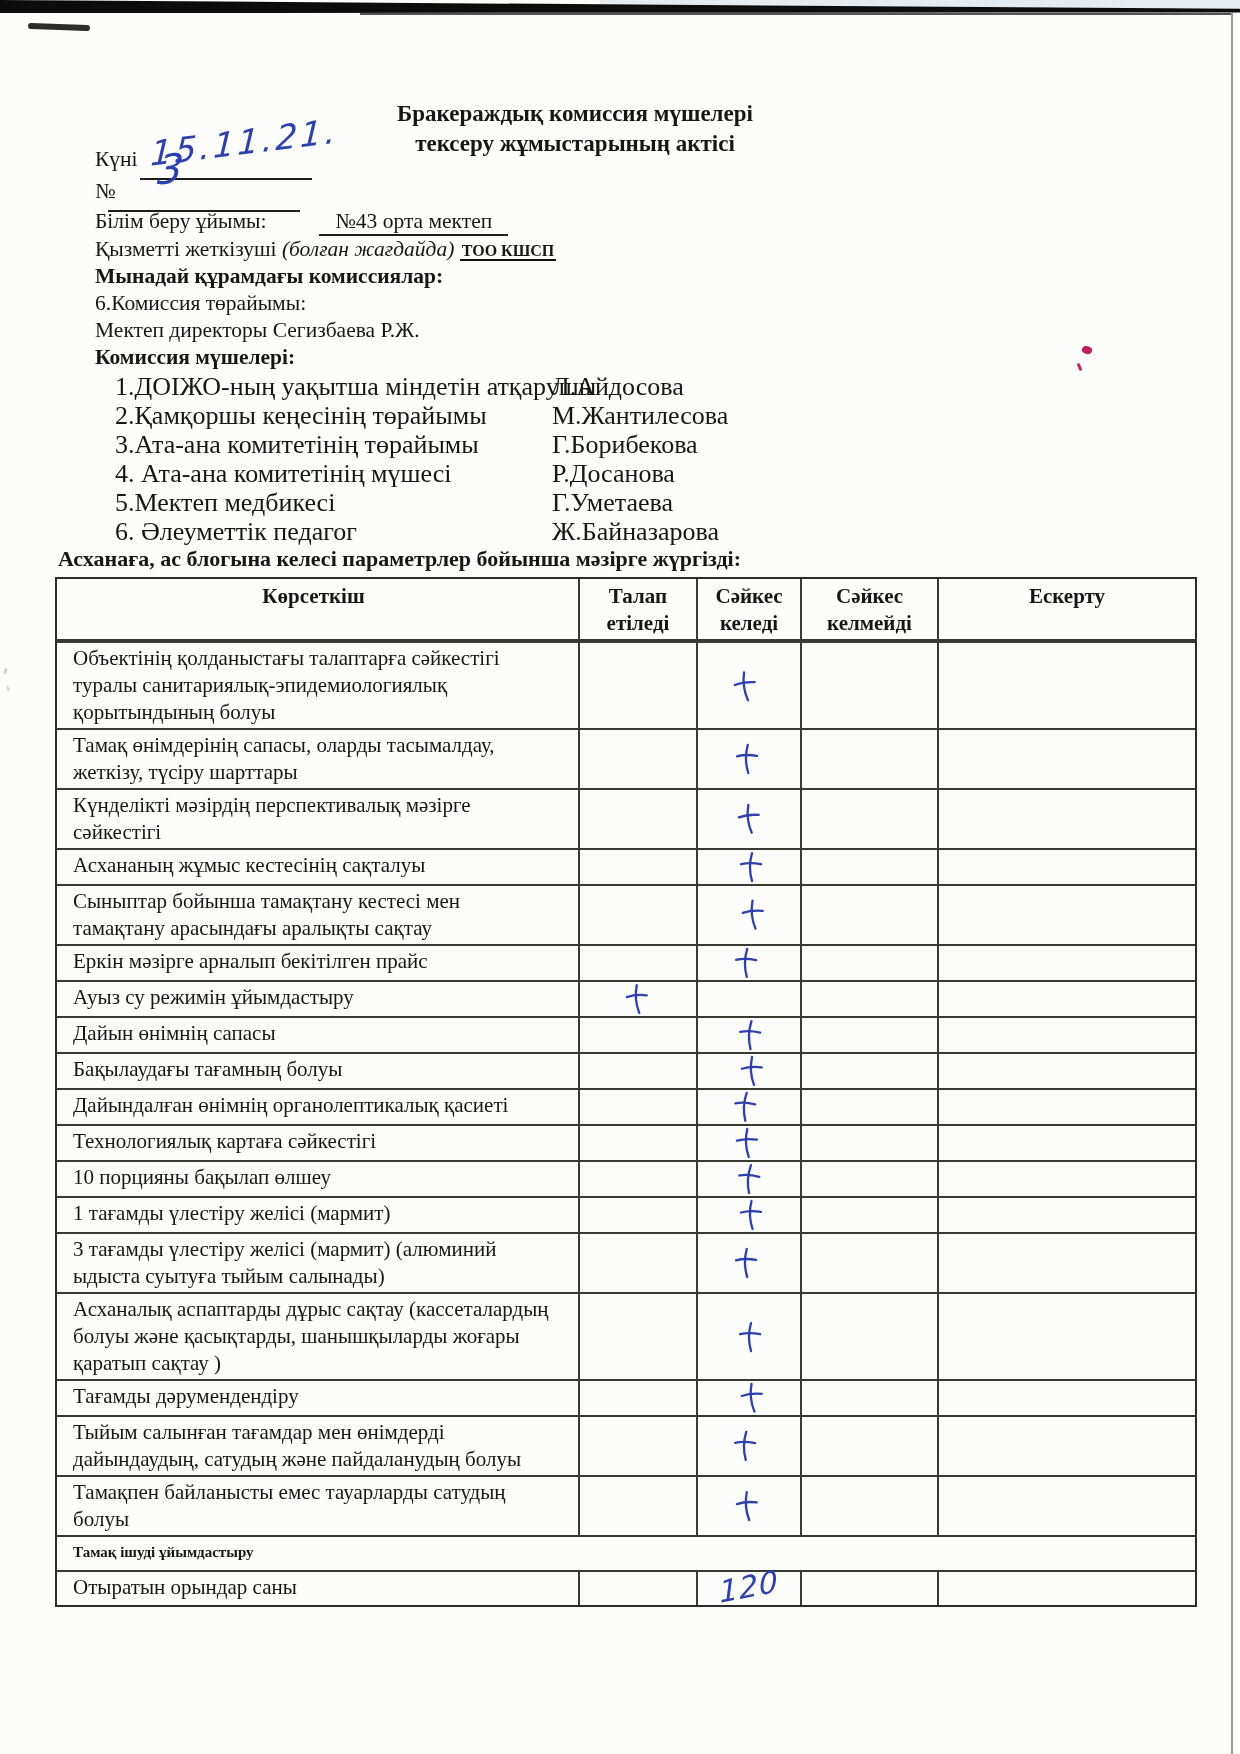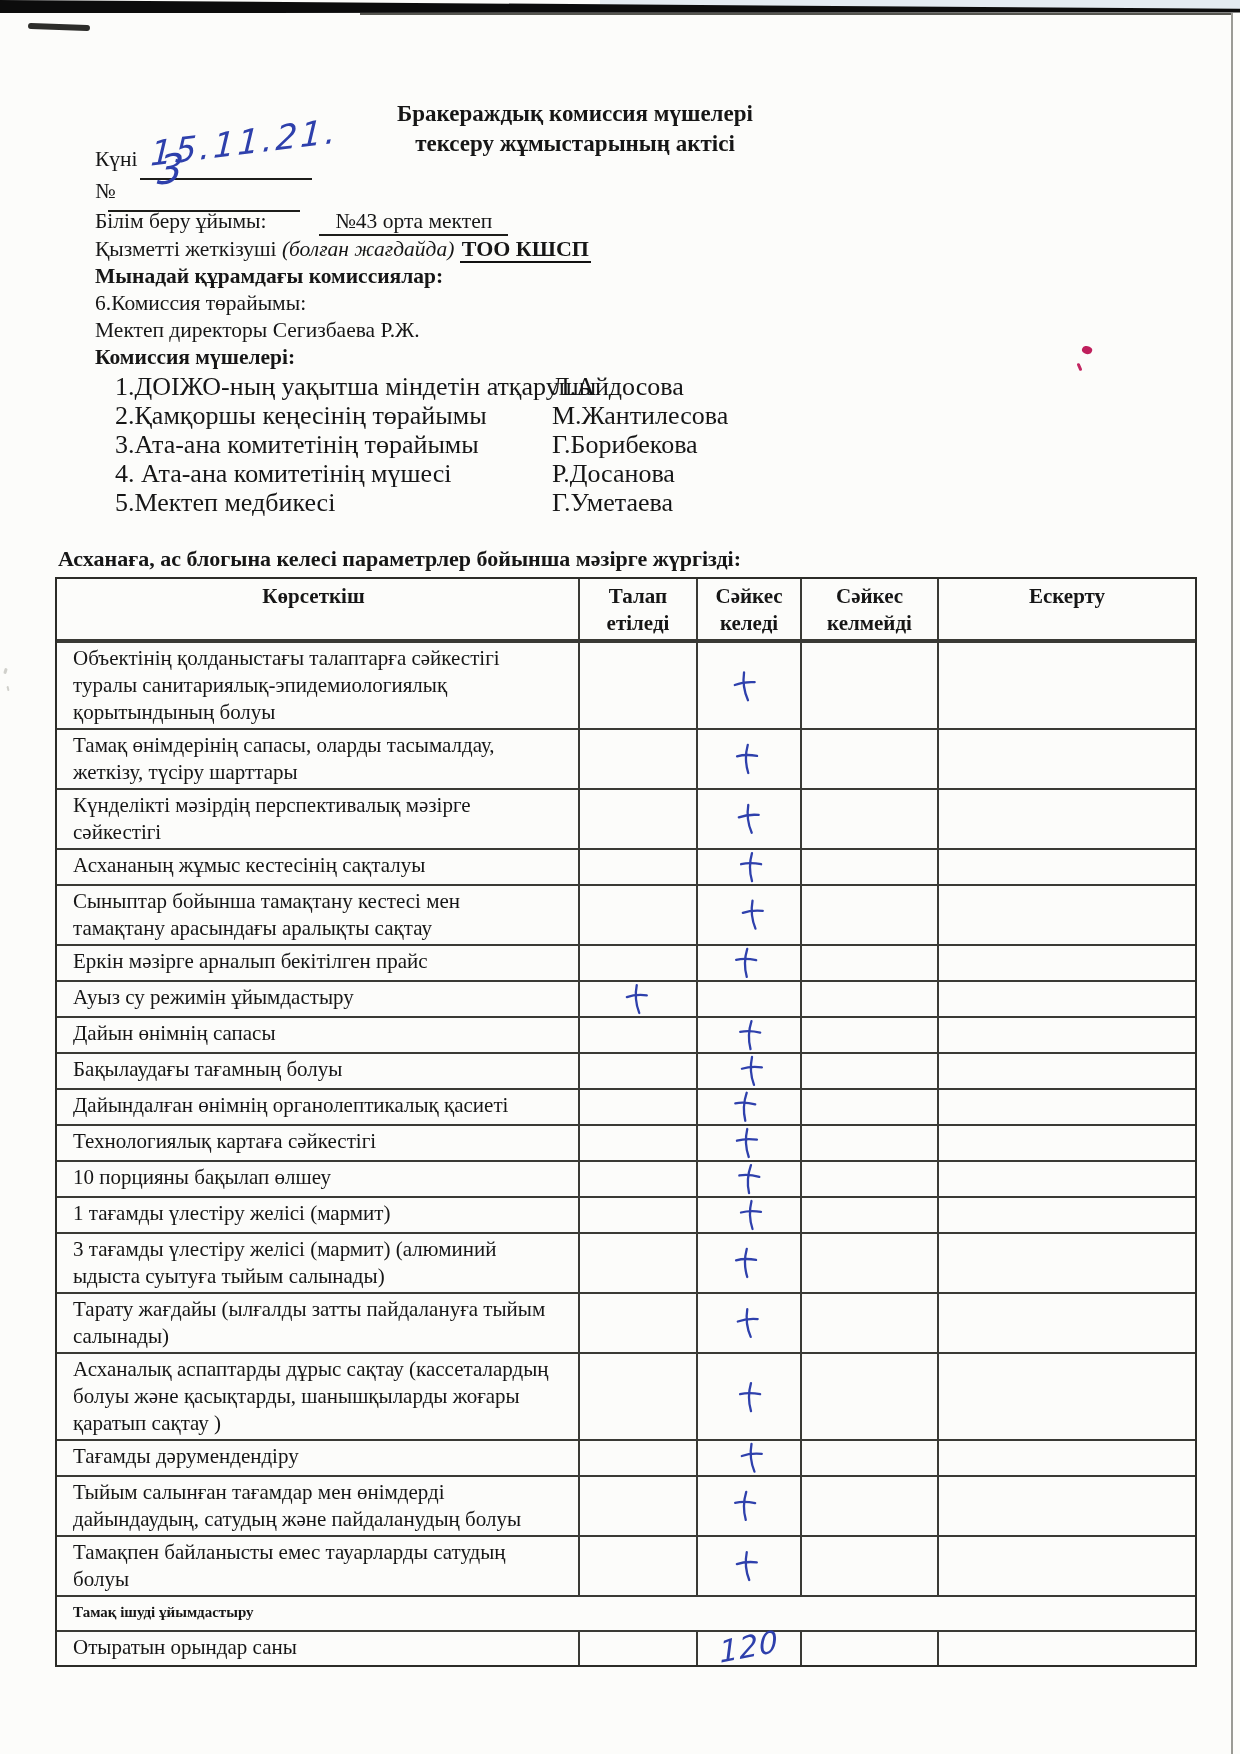--- a/index.html
+++ b/index.html
@@ -22,21 +22,21 @@
   .smudge.s1{top:668px;left:4px;width:3px;height:6px;transform:rotate(18deg);}
   .smudge.s2{top:686px;left:7px;width:2px;height:5px;transform:rotate(-12deg);}
   .red-blob{position:absolute;top:346px;left:1082px;width:10px;height:8px;background:#bf1f5c;border-radius:60% 40% 55% 45%;transform:rotate(28deg);}
   .red-tick{position:absolute;top:363px;left:1078px;width:3px;height:8px;background:#c22762;border-radius:2px;transform:rotate(-24deg);}
   
   .titles{position:absolute;top:56px;left:0;width:1150px;text-align:center;font-weight:bold;font-size:23px;line-height:30px;margin-top:43px;}
   .line{position:absolute;left:95px;font-size:21.5px;line-height:26px;white-space:nowrap;}
   .b{font-weight:bold;}
   .i{font-style:italic;}
   .u-val{display:inline-block;border-bottom:2px solid #1d1d1a;padding:0 16px;}
-  .prov-val{font-weight:bold;border-bottom:2.5px solid #111;padding:0 2px;font-size:22px;}
+  .prov-val{font-weight:bold;border-bottom:2.5px solid #111;padding:0 2px;font-size:16px;}
   .hrule{position:absolute;height:2px;background:#1d1d1a;}
   .hand{font-family:"DejaVu Sans",sans-serif;font-style:italic;color:#2e40ac;}
   .hand-date{position:absolute;top:122px;left:150px;font-size:34px;letter-spacing:3px;transform:rotate(-7deg) skewX(-10deg);}
   .hand-num{position:absolute;top:146px;left:158px;font-size:40px;transform:rotate(-6deg) skewX(-12deg);}
   .members{position:absolute;top:372px;left:95px;width:700px;}
   .member{position:relative;height:29px;font-size:26px;white-space:nowrap;margin-left:20px;}
   .member .name{position:absolute;left:437px;top:0;}
   .intro{position:absolute;top:546px;left:58px;font-size:22px;font-weight:bold;white-space:nowrap;}
   
   .table{
@@ -117,20 +117,24 @@
       <span class="name">Г.Борибекова</span>
     </div>
       <div class="member">
       <span class="role">4. Ата-ана комитетінің мүшесі</span>
       <span class="name">Р.Досанова</span>
     </div>
       <div class="member">
       <span class="role">5.Мектеп медбикесі</span>
       <span class="name">Г.Уметаева</span>
     </div>
+      <div class="member">
+      <span class="role">6. Әлеуметтік педагог</span>
+      <span class="name">Ж.Байназарова</span>
+    </div>
     </div>
 
   <div class="intro">Асханаға, ас блогына келесі параметрлер бойынша мәзірге жүргізді:</div>
 
   <div class="table">
     <div class="tr head">
       <div class="td c1">Көрсеткіш</div>
       <div class="td c2">Талап етіледі</div>
       <div class="td c3">Сәйкес келеді</div>
       <div class="td c4">Сәйкес келмейді</div>
@@ -299,32 +303,20 @@
       <div class="td c3">
             <svg class="mark" viewBox="0 0 26 30" style="transform: rotate(1deg) translateX(-3px);">
       <path d="M13.5 1 C 11.5 9, 11.5 20, 14.5 29"></path>
       <path d="M3 12.5 C 9 10.8, 17 10.8, 23 11.8"></path>
     </svg>
           </div>
       <div class="td c4"></div>
       <div class="td c5"></div>
     </div>
         <div class="tr">
-      <div class="td c1">Тарату жағдайы (ылғалды затты пайдалануға тыйым салынады)</div>
-      <div class="td c2"></div>
-      <div class="td c3">
-            <svg class="mark" viewBox="0 0 26 30" style="transform: rotate(-5deg) translateX(-1px);">
-      <path d="M13.5 1 C 11.5 9, 11.5 20, 14.5 29"></path>
-      <path d="M3 12.5 C 9 10.8, 17 10.8, 23 11.8"></path>
-    </svg>
-          </div>
-      <div class="td c4"></div>
-      <div class="td c5"></div>
-    </div>
-        <div class="tr">
       <div class="td c1">Асханалық аспаптарды дұрыс сақтау (кассеталардың болуы және қасықтарды, шанышқыларды жоғары қаратып сақтау )</div>
       <div class="td c2"></div>
       <div class="td c3">
             <svg class="mark" viewBox="0 0 26 30" style="transform: rotate(2deg) translateX(1px);">
       <path d="M13.5 1 C 11.5 9, 11.5 20, 14.5 29"></path>
       <path d="M3 12.5 C 9 10.8, 17 10.8, 23 11.8"></path>
     </svg>
           </div>
       <div class="td c4"></div>
       <div class="td c5"></div>

